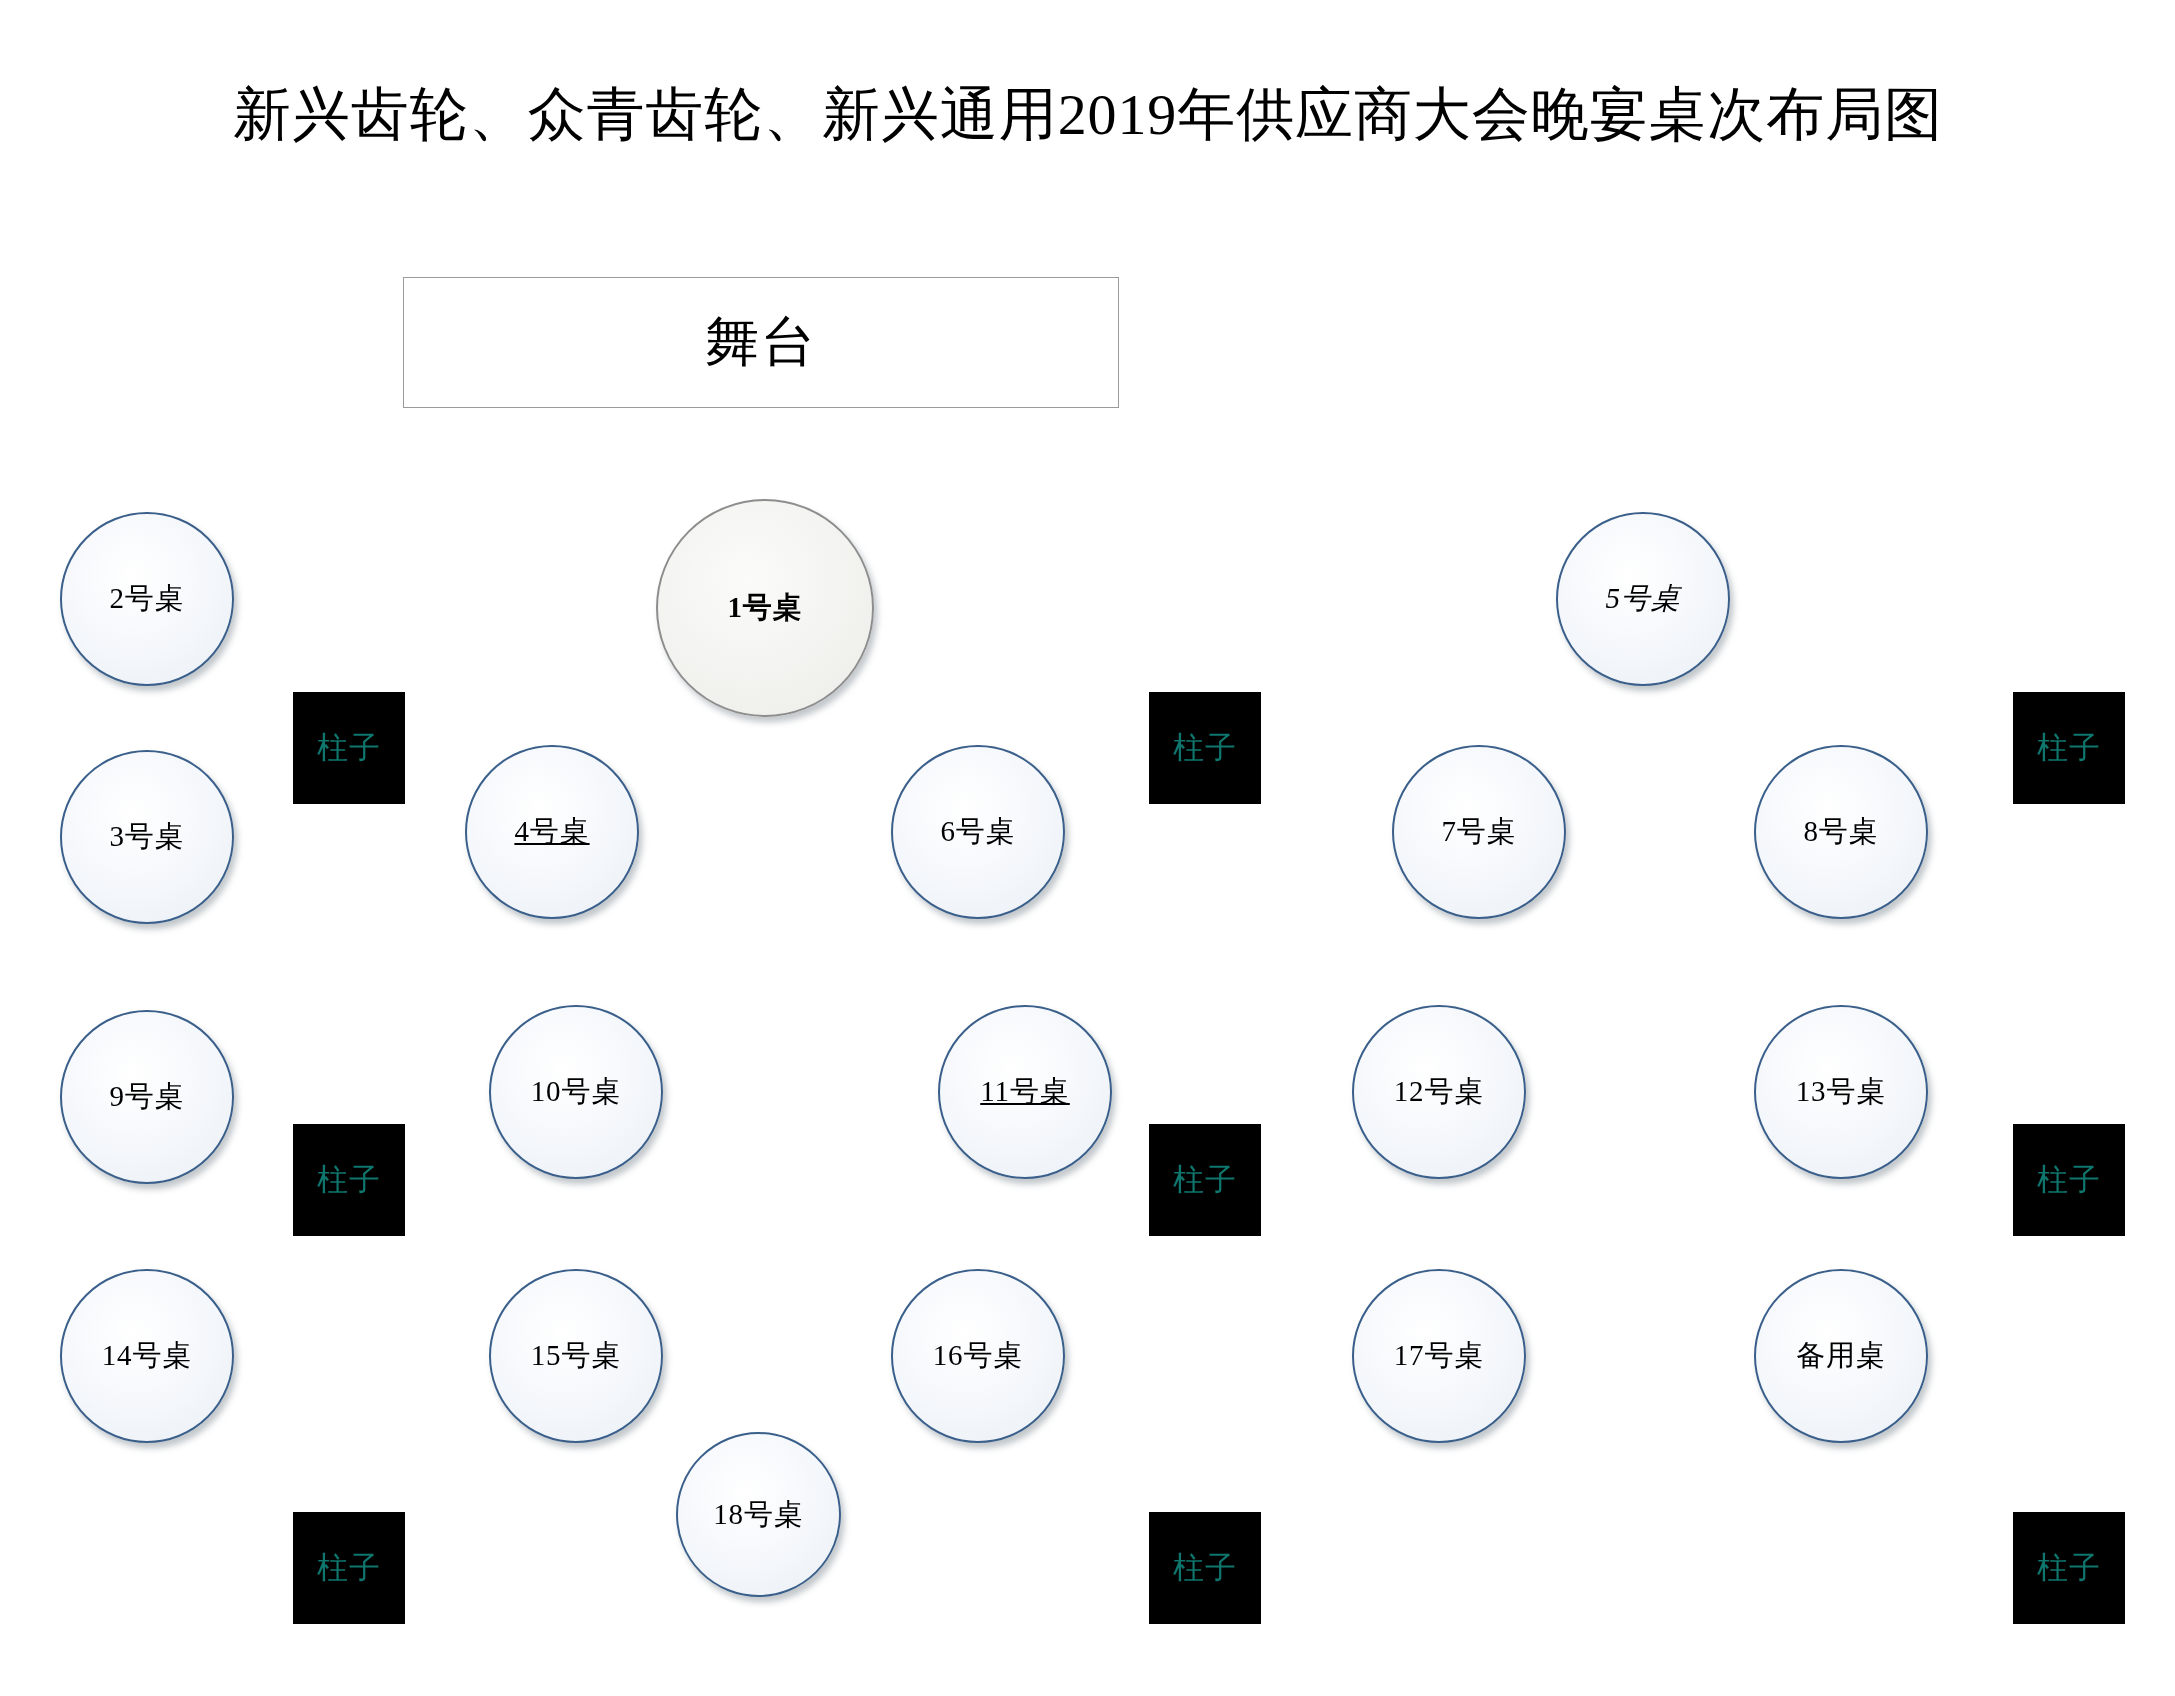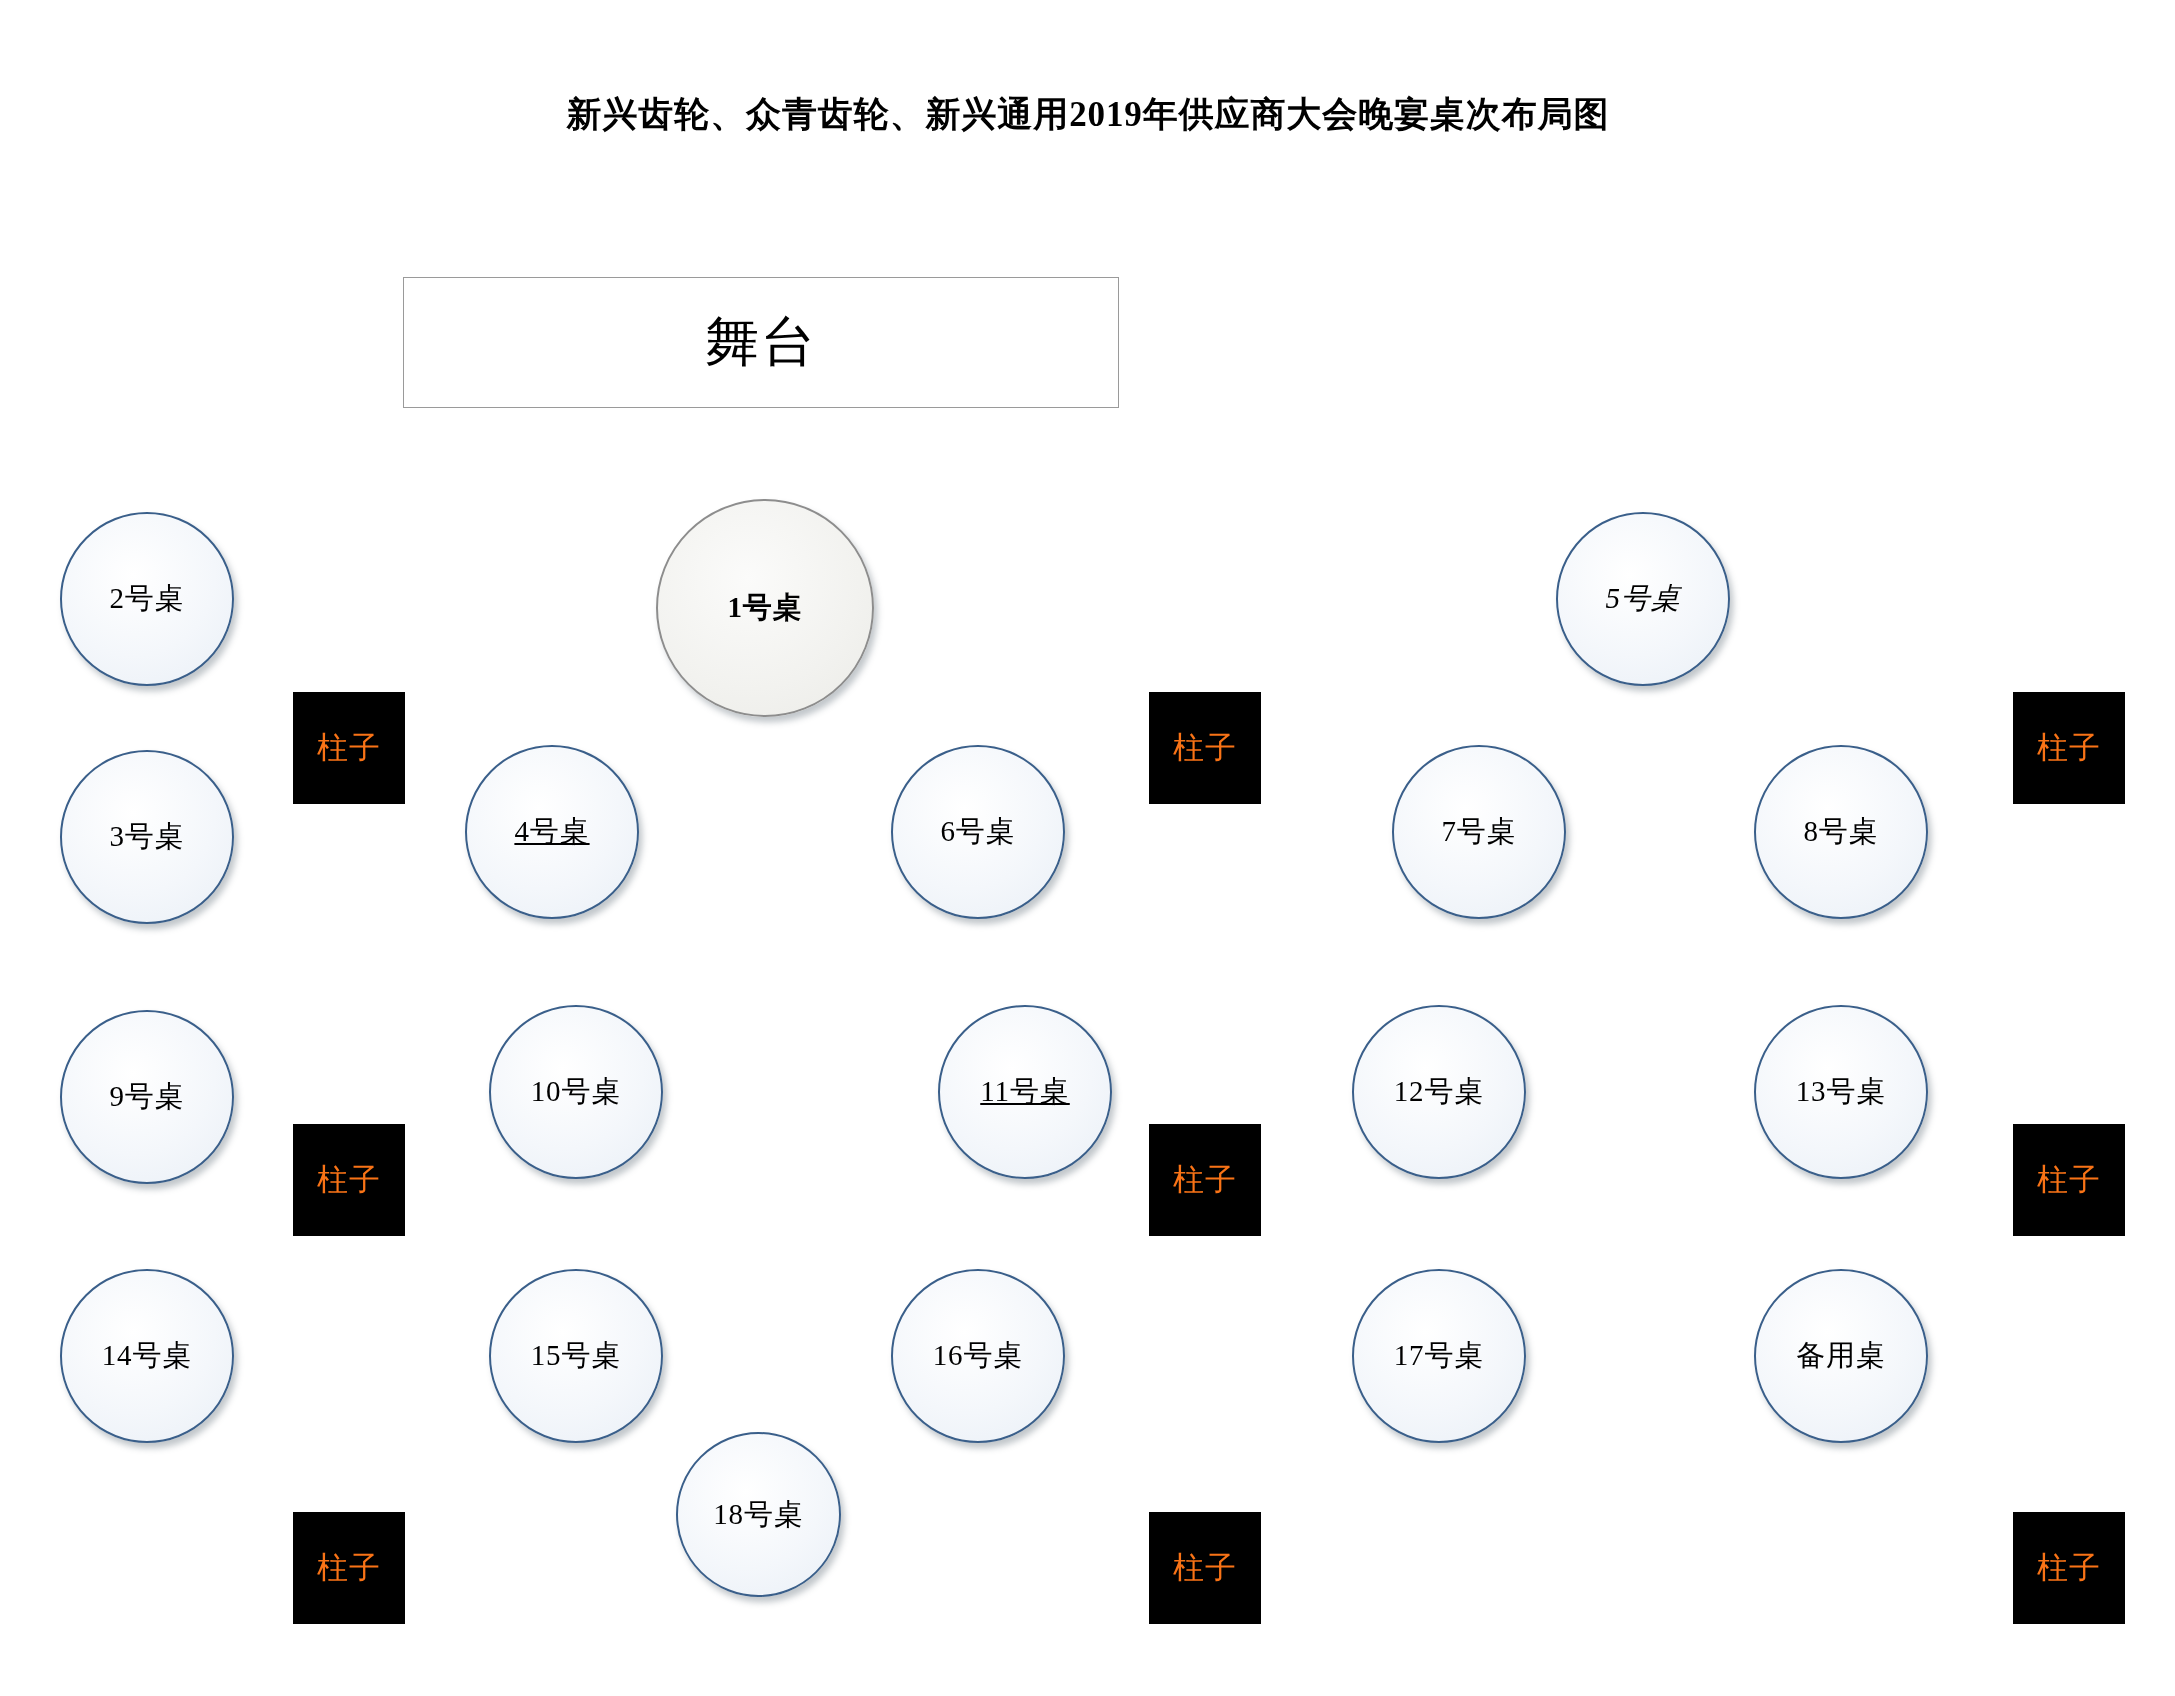--- a/index.html
+++ b/index.html
@@ -24,26 +24,25 @@
     width: 2176px;
     height: 1696px;
   }
 
   .title {
     position: absolute;
     left: 0;
     top: 84px;
     width: 2176px;
     text-align: center;
-    font-size: 35px;
+    font-size: 58px;
     line-height: 62px;
     letter-spacing: 0.9px;
     white-space: nowrap;
     font-family: "Liberation Serif", "DejaVu Serif", serif;
-    font-weight: bold;
   }
 
   .stage {
     position: absolute;
     left: 403px;
     top: 277px;
     width: 716px;
     height: 131px;
     border: 1.8px solid #9a9a9a;
     background: #ffffff;
@@ -78,21 +77,21 @@
     font-weight: bold;
   }
 
   .pillar {
     position: absolute;
     background: #000000;
     box-sizing: border-box;
     display: flex;
     align-items: center;
     justify-content: center;
-    color: #f97316;
+    color: #0f766e;
     font-size: 31px;
     letter-spacing: 0.9px;
   }
 </style>
 </head>
 <body>
 
 <div id="diagram">
 
   <div class="title">新兴齿轮、众青齿轮、新兴通用2019年供应商大会晚宴桌次布局图</div>

